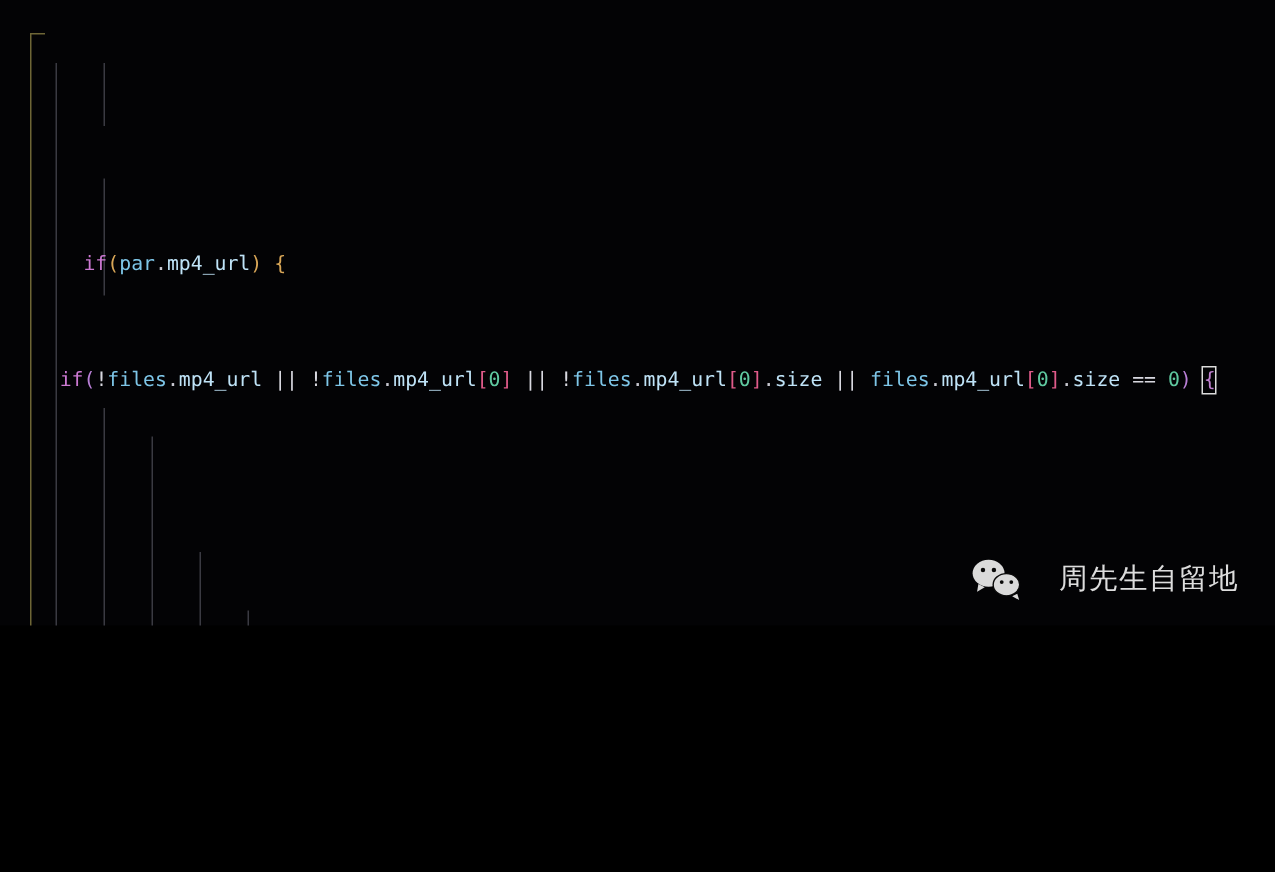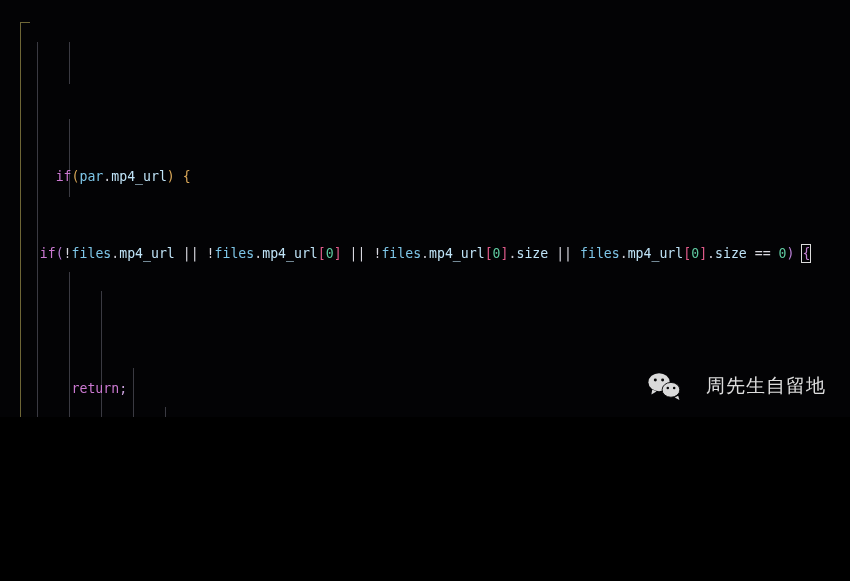--- a/index.html
+++ b/index.html
@@ -142,22 +142,20 @@
       <span class="kw">if</span><span class="paren1">(</span><span class="obj">par</span><span class="plain">.</span><span class="prop">mp4_url</span><span class="paren1">)</span> <span class="curly-y">{</span>
     </div>
 
     
     <div class="line">    <span class="kw">if</span><span class="paren2">(</span><span class="op">!</span><span class="obj">files</span><span class="plain">.</span><span class="prop">mp4_url</span> <span class="op">||</span> <span class="op">!</span><span class="obj">files</span><span class="plain">.</span><span class="prop">mp4_url</span><span class="bracket">[</span><span class="num">0</span><span class="bracket">]</span> <span class="op">||</span> <span class="op">!</span><span class="obj">files</span><span class="plain">.</span><span class="prop">mp4_url</span><span class="bracket">[</span><span class="num">0</span><span class="bracket">]</span><span class="plain">.</span><span class="prop">size</span> <span class="op">||</span> <span class="obj">files</span><span class="plain">.</span><span class="prop">mp4_url</span><span class="bracket">[</span><span class="num">0</span><span class="bracket">]</span><span class="plain">.</span><span class="prop">size</span> <span class="op">==</span> <span class="num">0</span><span class="paren2">)</span> <span class="matchbrace curly-p">{</span>
     </div>
 
     
 
     
-    <div class="line">        <span class="kw">return</span><span class="punct">;</span>
-    </div>
 
     
     <div class="line current">    <span class="cursor curly-p">}</span>
     </div>
 
     
     
 
     
     

